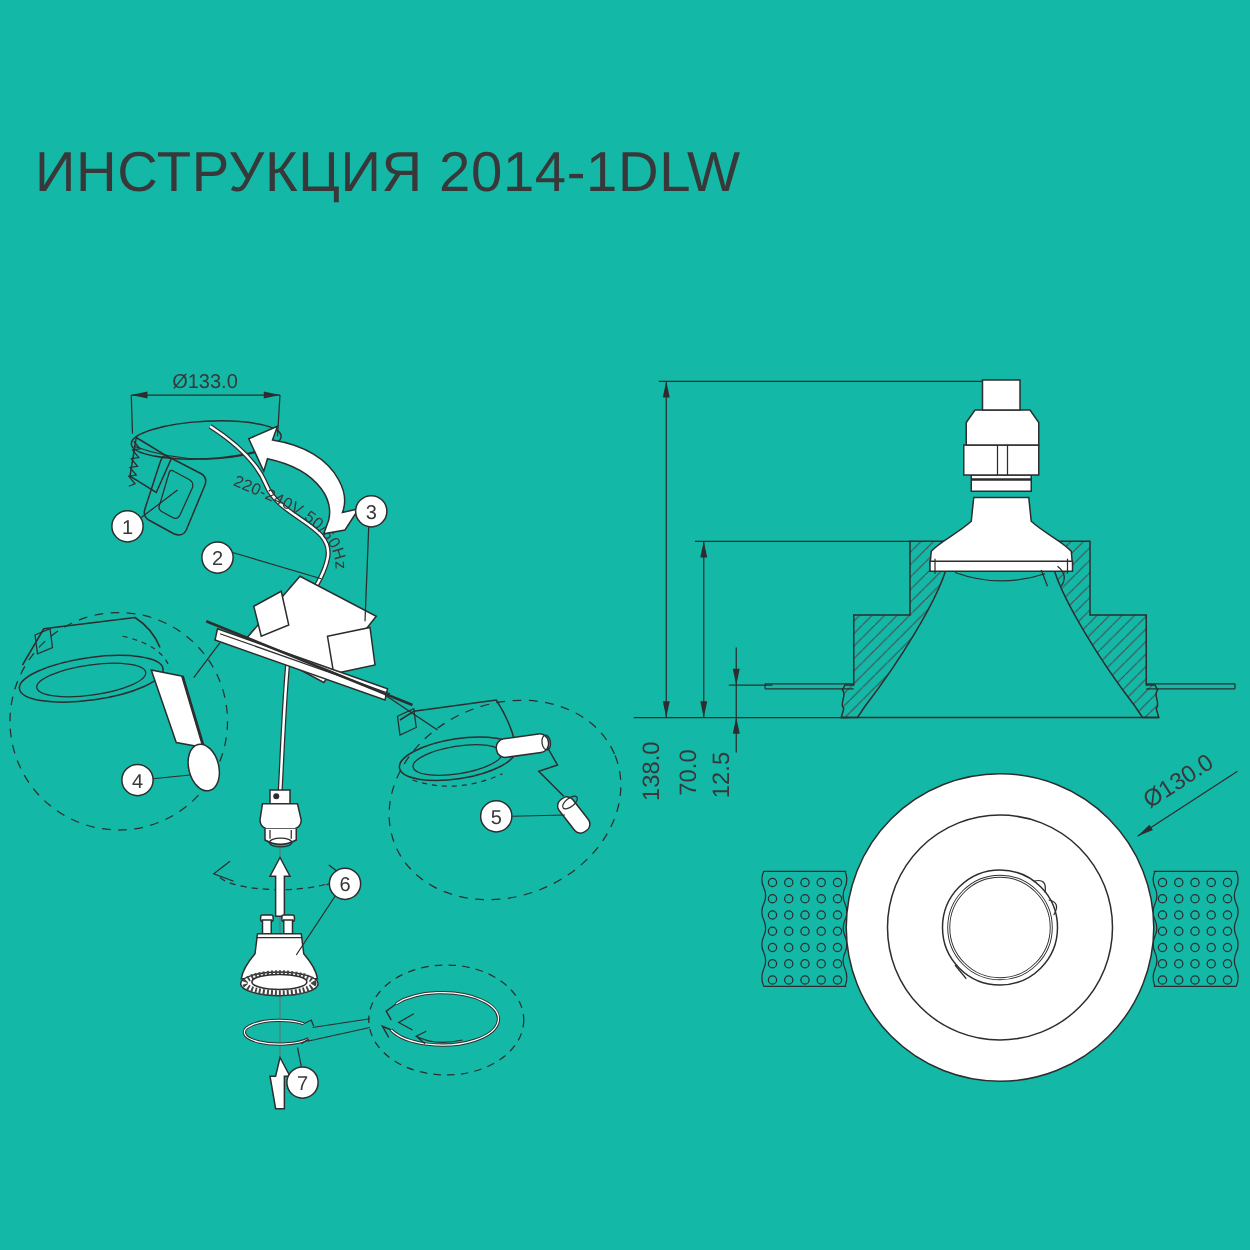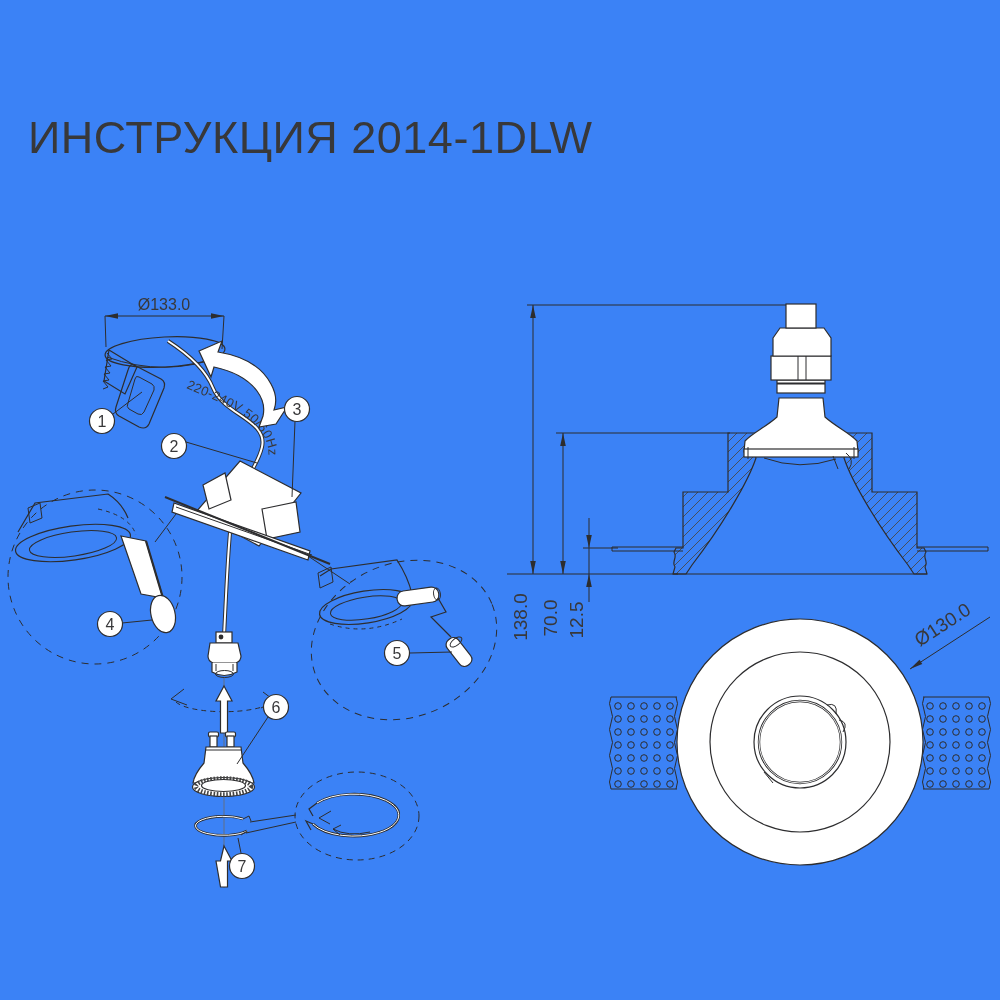--- a/index.html
+++ b/index.html
@@ -1,16 +1,16 @@
 <!DOCTYPE html>
 <html><head>
 <meta charset="utf-8">
 <style>
   html,body{margin:0;padding:0;background:#ffffff;}
-  .page{width:1000px;height:1000px;position:relative;background:#3b82f6;overflow:hidden;}
+  .page{width:1000px;height:1000px;position:relative;background:#14b8a6;overflow:hidden;}
   svg{position:absolute;left:0;top:0;}
   text{font-family:"Liberation Sans","DejaVu Sans",sans-serif;fill:#38383a;}
   .ln{stroke:#2d2d2f;stroke-width:1.2;fill:none;}
   .thin{stroke:#2d2d2f;stroke-width:1;fill:none;}
   .wfill{fill:#ffffff;stroke:#2d2d2f;stroke-width:1.2;}
   .dim{font-size:19px;}
   .dimsmall{font-size:16px;}
   .balloon{font-size:16px;}
 </style>
 </head>

